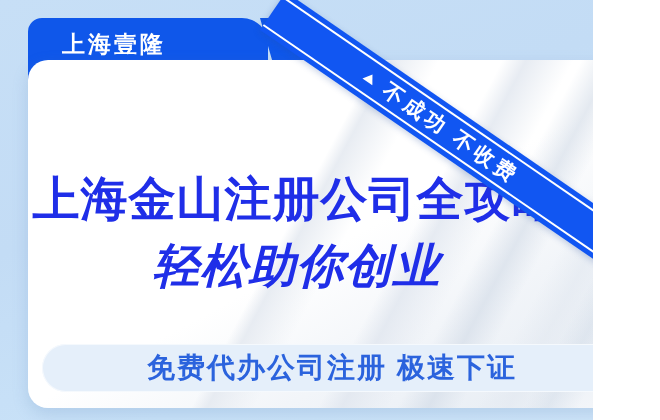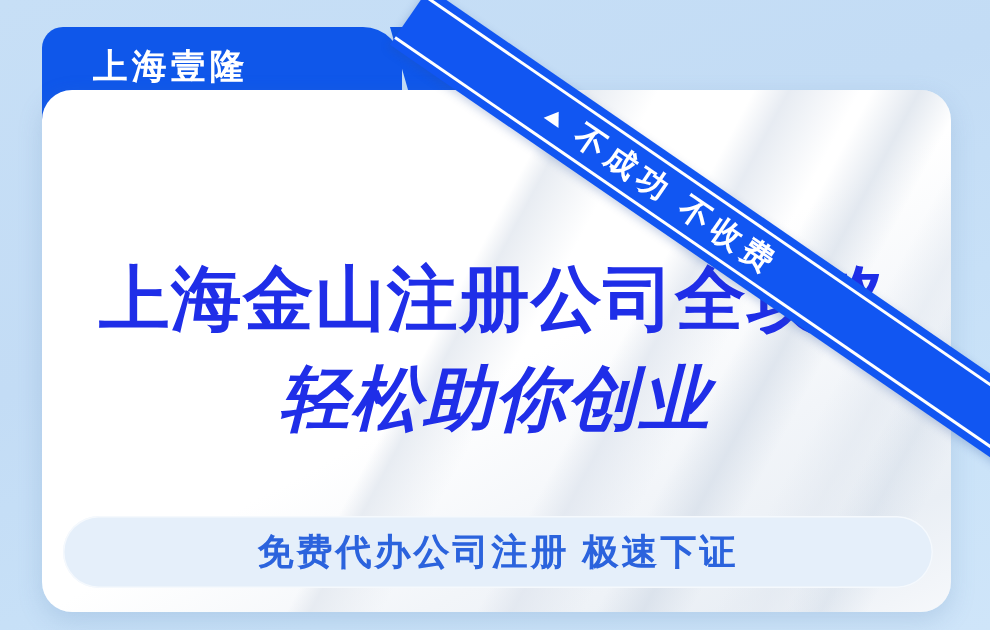--- a/index.html
+++ b/index.html
@@ -8,21 +8,21 @@
   }
   body {
     width: 660px;
     height: 420px;
     overflow: hidden;
     font-family: "Liberation Sans", "DejaVu Sans", sans-serif;
   }
 
   #poster {
     position: relative;
-    width: 660px;
+    width: 593px;
     height: 420px;
     overflow: hidden;
     background: linear-gradient(160deg, #c7dff6 0%, #c3dcf5 40%, #c9e2f8 75%, #cfe5f9 100%);
   }
 
   
   .accent-panel {
     position: absolute;
     left: 28px;
     top: 18px;
@@ -120,21 +120,21 @@
     left: 42px;
     top: 344px;
     width: 580px;
     height: 48px;
     border-radius: 24px;
     background: #e5effa;
     display: flex;
     align-items: center;
     justify-content: center;
     color: #2b63dd;
-    font-size: 24px;
+    font-size: 28px;
     font-weight: bold;
     letter-spacing: 2px;
     z-index: 3;
     white-space: nowrap;
     box-shadow: inset 0 0 0 1px rgba(255,255,255,0.6);
   }
 
   
   .ribbon {
     position: absolute;

